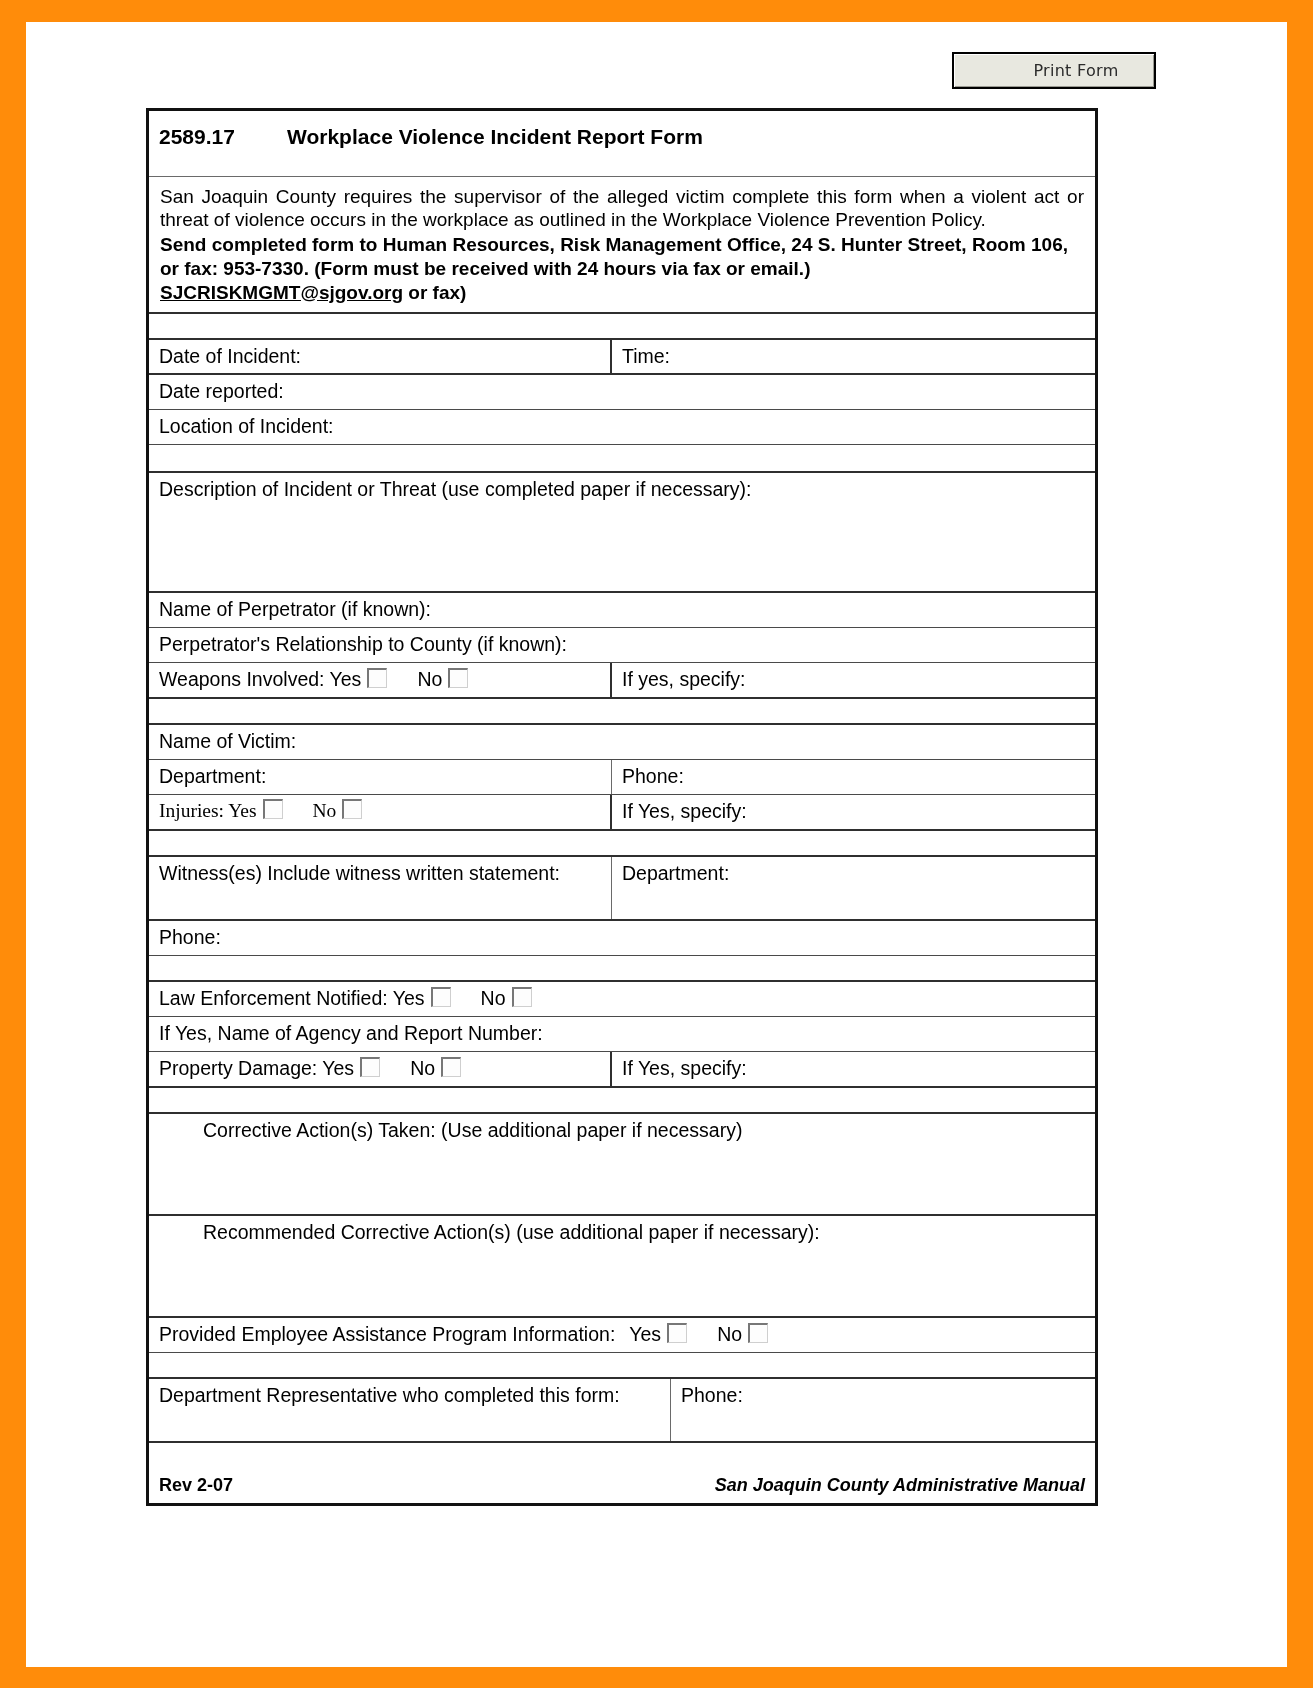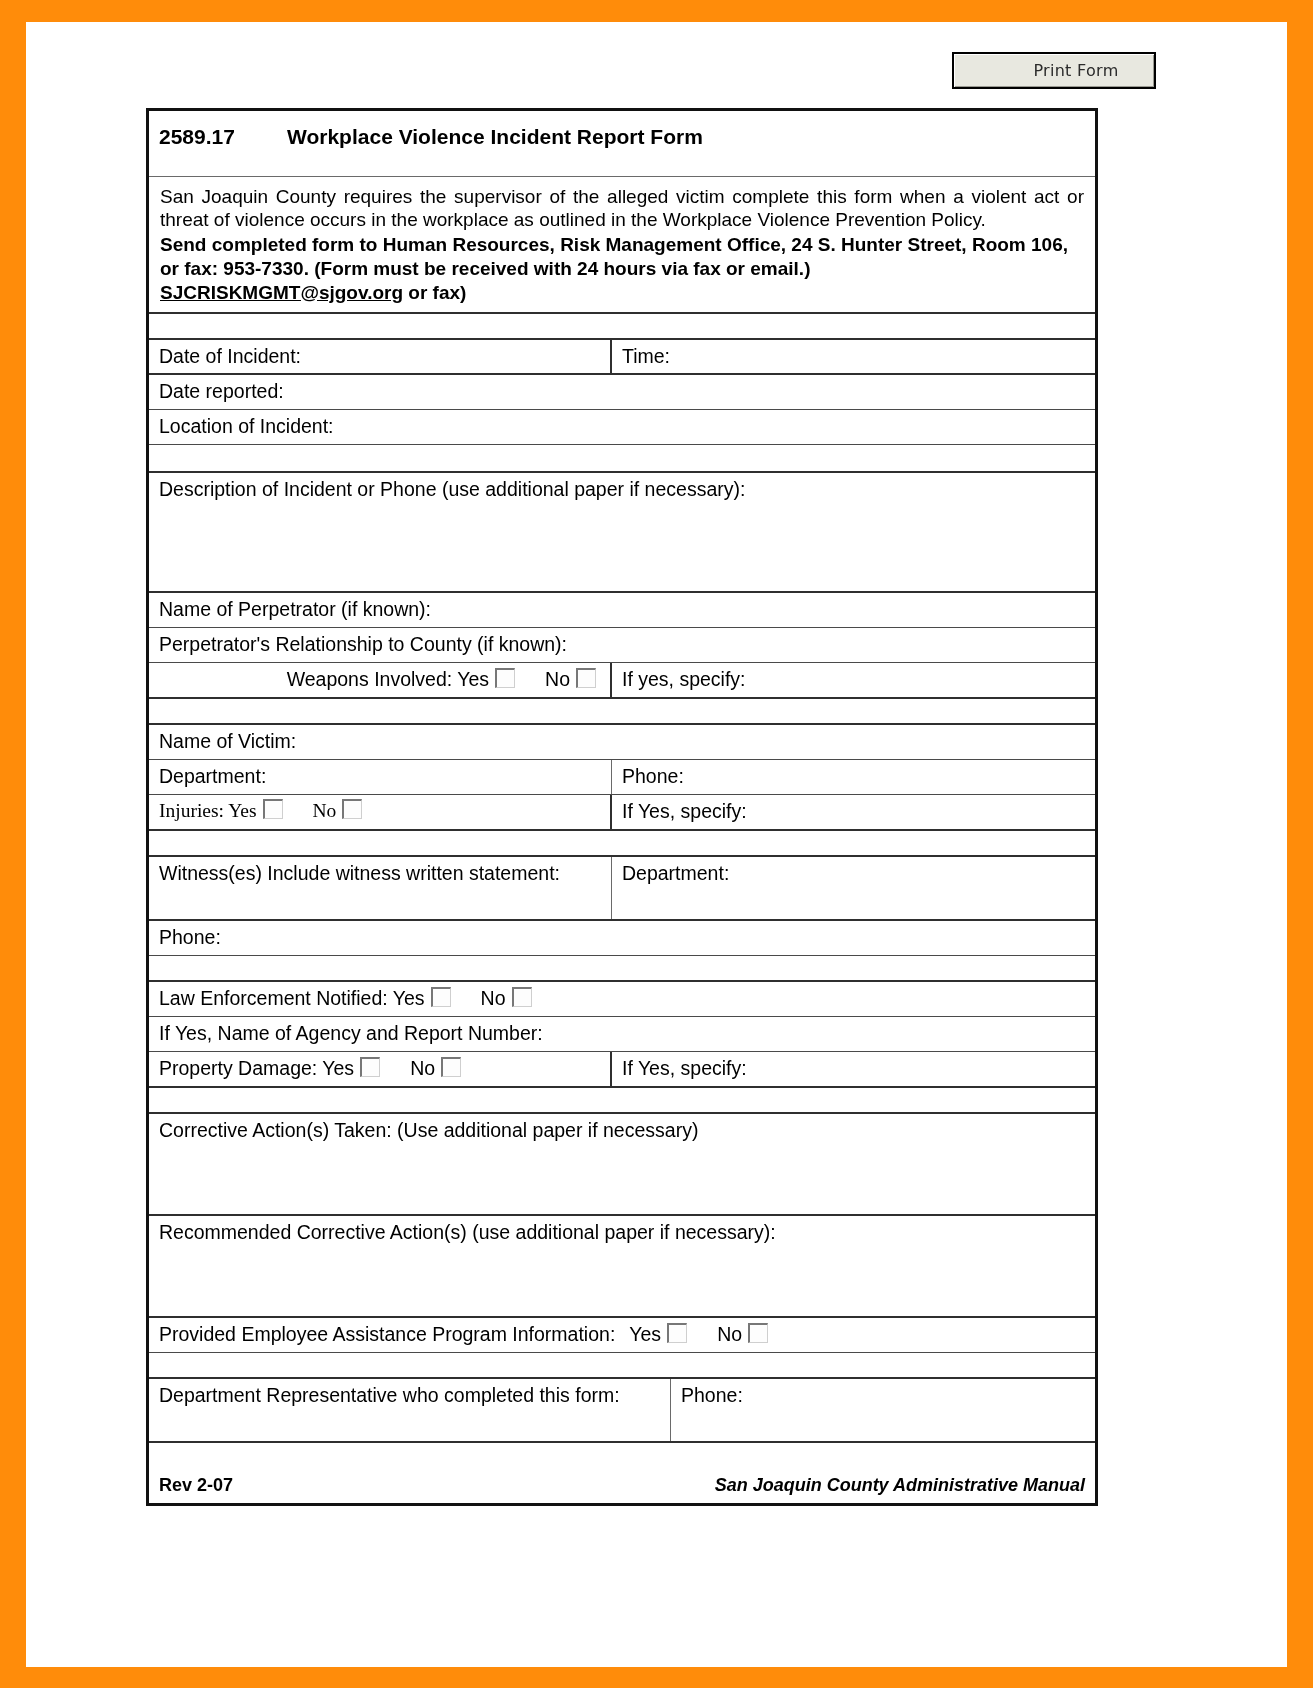--- a/index.html
+++ b/index.html
@@ -132,21 +132,21 @@
     border-right: 1px solid #cfcfcf;
     border-bottom: 1px solid #cfcfcf;
     vertical-align: -2px;
     margin: 0 4px 0 6px;
     background: #fdfdfd;
     cursor: pointer;
   }
   .gap { display: inline-block; width: 26px; }
   .gap-sm { display: inline-block; width: 14px; }
   .tall-118 { min-height: 118px; }
-  .tall-100 { min-height: 100px; }
+  .tall-100 { min-height: 100px; margin-left: 44px; }
   .tall-62  { min-height: 62px; }
 
   .justify-label {
     text-align: justify;
     text-align-last: left;
   }
 
   
   #footer-row {
     display: flex;
@@ -219,38 +219,38 @@
           <span>Location of Incident:</span>
         </div>
       </div>
 
       <div class="row" style="height:28px;">
         <div class="cell" style="padding:0;"></div>
       </div>
 
       <div class="row">
         <div class="cell tall-118">
-          <span>Description of Incident or Phone (use additional paper if necessary):</span>
+          <span>Description of Incident or Threat (use completed paper if necessary):</span>
         </div>
       </div>
 
       <div class="row thin">
         <div class="cell">
           <span>Name of Perpetrator (if known):</span>
         </div>
       </div>
 
       <div class="row thin">
         <div class="cell">
           <span>Perpetrator's Relationship to County (if known):</span>
         </div>
       </div>
 
       <div class="row">
-        <div class="cell divider" style="flex:0 0 463px;text-align:right;">
+        <div class="cell divider" style="flex:0 0 463px;">
           <span>Weapons Involved: Yes</span><span class="cbox"></span><span class="gap"></span><span>No</span><span class="cbox"></span>
         </div>
         <div class="cell">
           <span>If yes, specify:</span>
         </div>
       </div>
 
       <div class="row spacer-row">
         <div class="cell"></div>
       </div>

